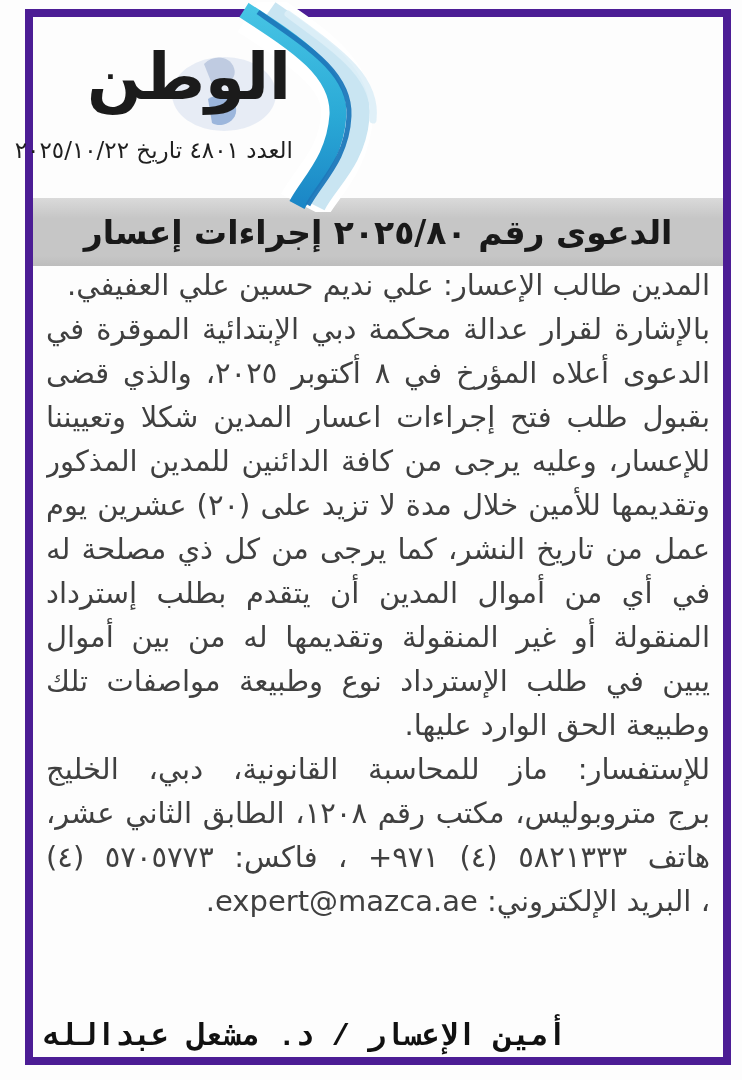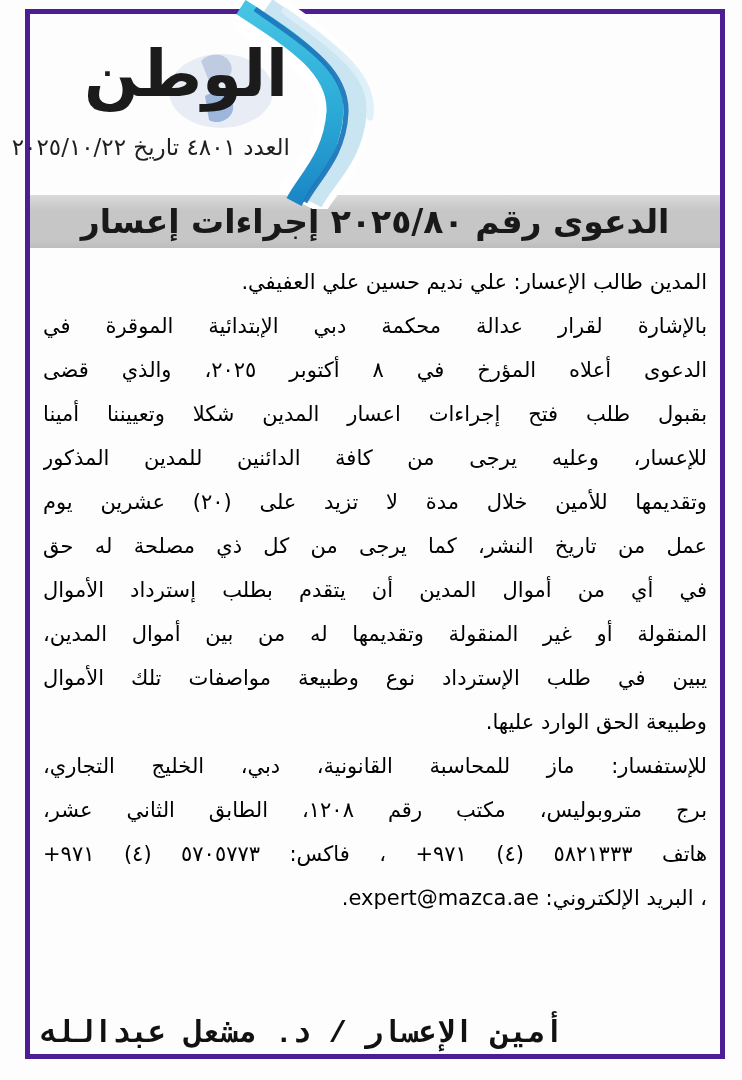--- a/index.html
+++ b/index.html
@@ -16,21 +16,21 @@
     overflow: hidden;
     direction: rtl;
     color: #161616;
   }
   .frame {
     position: absolute;
     left: 25px;
     top: 9px;
     width: 690px;
     height: 1040px;
-    border: 5px solid #4c1d95;
+    border: 8px solid #4c1d95;
     background: #fdfdfd;
   }
   
   .masthead {
     position: absolute;
     top: 0; left: 0; right: 0;
     height: 181px;
   }
   .wave-svg {
     position: absolute;
@@ -69,21 +69,21 @@
     font-weight: bold;
     color: #151515;
     z-index: 1;
     line-height: 1;
   }
   
   .case-bar {
     position: absolute;
     top: 181px;
     left: 0; right: 0;
-    height: 53px;
+    height: 68px;
     background: linear-gradient(#dadada, #c6c6c6 30%, #c6c6c6 85%, #bdbdbd);
     display: flex;
     align-items: center;
     justify-content: center;
     font-size: 33px;
     font-weight: bold;
     color: #191919;
     z-index: 1;
     letter-spacing: 0px;
   }
@@ -91,22 +91,22 @@
   .notice-body {
     position: absolute;
     top: 246px;
     right: 13px;
     left: 13px;
     z-index: 1;
   }
   .line {
     height: 44px;
     line-height: 44px;
-    font-size: 21px;
-    color: #000000;
+    font-size: 29px;
+    color: #404040;
     overflow: hidden;
     white-space: nowrap;
   }
   .line.j {
     white-space: normal;
     text-align: justify;
     text-align-last: justify;
   }
   .line.s {
     text-align: right;

